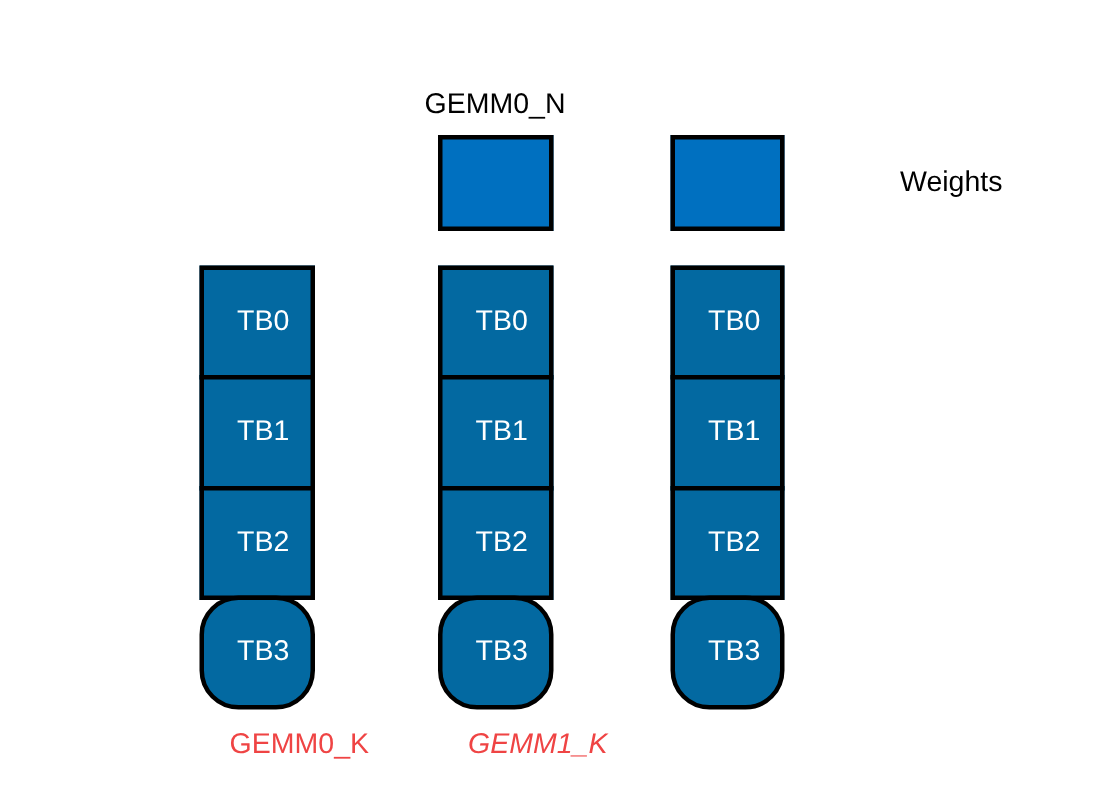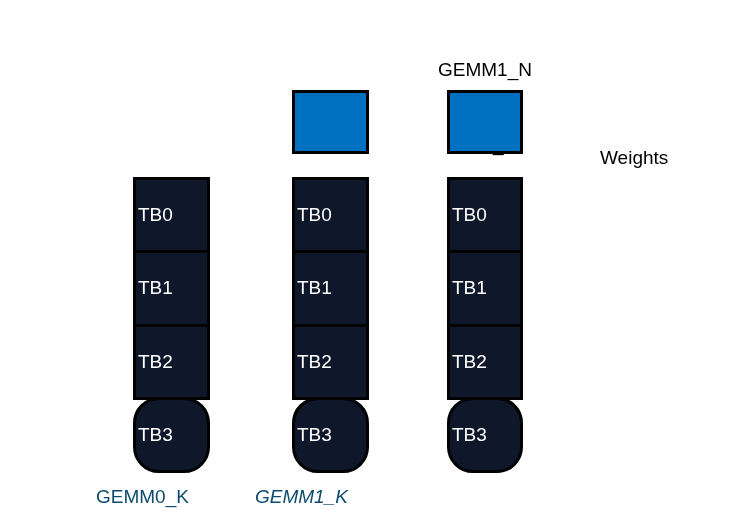--- a/index.html
+++ b/index.html
@@ -37,58 +37,57 @@
 
   
   .column {
     position: absolute;
     display: flex;
     flex-direction: column;
     box-sizing: border-box;
   }
   .cell {
     flex: 1 1 0;
-    background: #0f172a;
+    background: #0369a1;
     border: 3px solid #000000;
     box-sizing: border-box;
     display: flex;
     align-items: center;
     color: #ffffff;
     font-size: 19px;
-    padding-left: 2px;
+    padding-left: 22px;
     margin-bottom: -3px;
   }
   .cell:last-child { margin-bottom: 0; border-radius: 26px; }
 
   
   .side-label {
     position: absolute;
     font-size: 19px;
     color: #000000;
     white-space: pre;
-    margin-top: 36px;
   }
   .k-label {
     position: absolute;
     font-size: 19px;
-    color: #0c4a6e;
-    text-align: left;
+    color: #ef4444;
+    text-align: right;
     white-space: pre;
   }
 </style>
 </head>
 <body>
 
 <div id="canvas">
 
-
-  <div class="n-label" style="left:410px; top:7px; width:150px;">
-    <span class="l1">GEMM1_N</span>
+  <div class="n-label" style="left:255px; top:7px; width:150px;">
+    <span class="l1">GEMM0_N</span>
     <span class="l2">= TB_N</span>
   </div>
+
 
   <div class="weight-box" style="left:292px; top:90px; width:77px; height:64px;"></div>
   <div class="weight-box" style="left:447px; top:90px; width:76px; height:64px;"></div>
 
   <div class="column" style="left:133px; top:177px; width:77px; height:296px;">
     <div class="cell">TB0</div>
     <div class="cell">TB1</div>
     <div class="cell">TB2</div>
     <div class="cell">TB3</div>
   </div>

